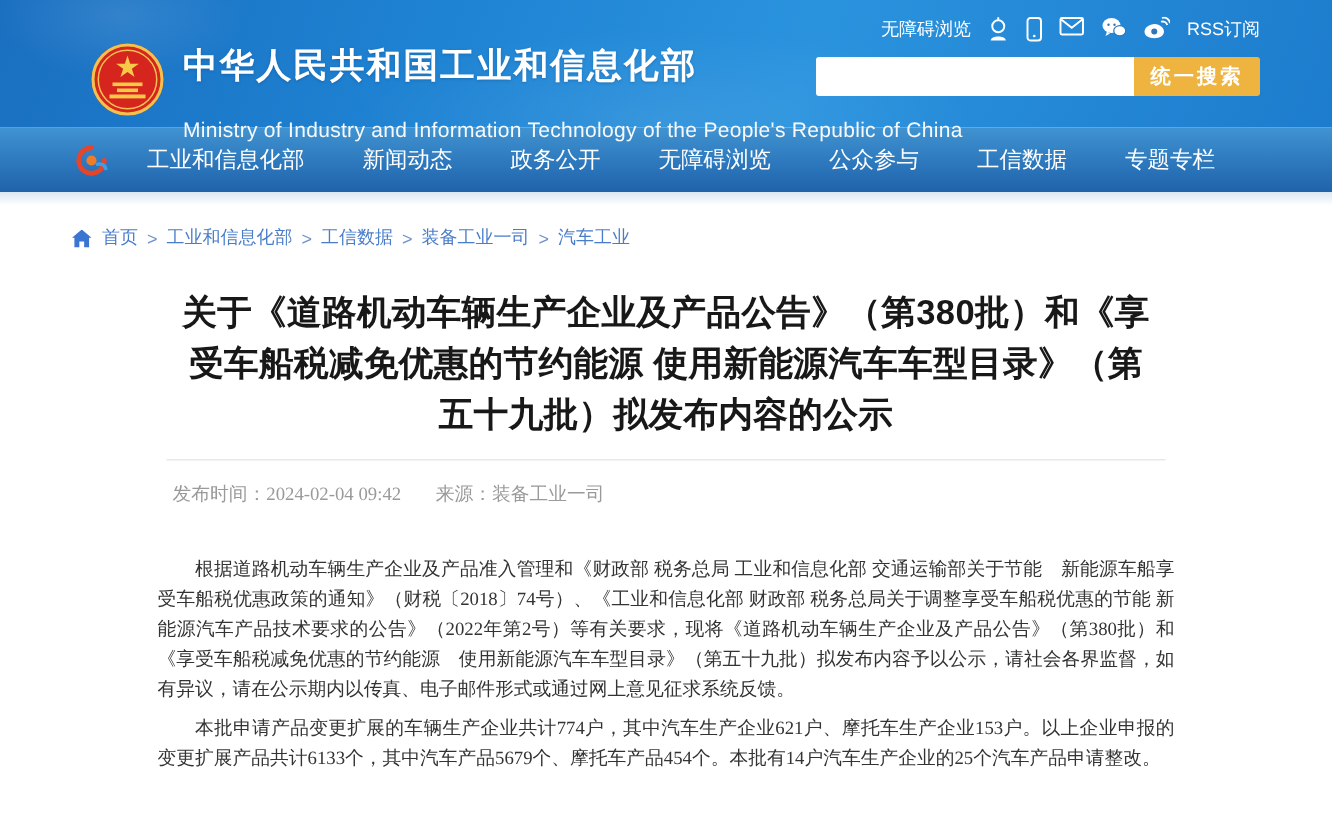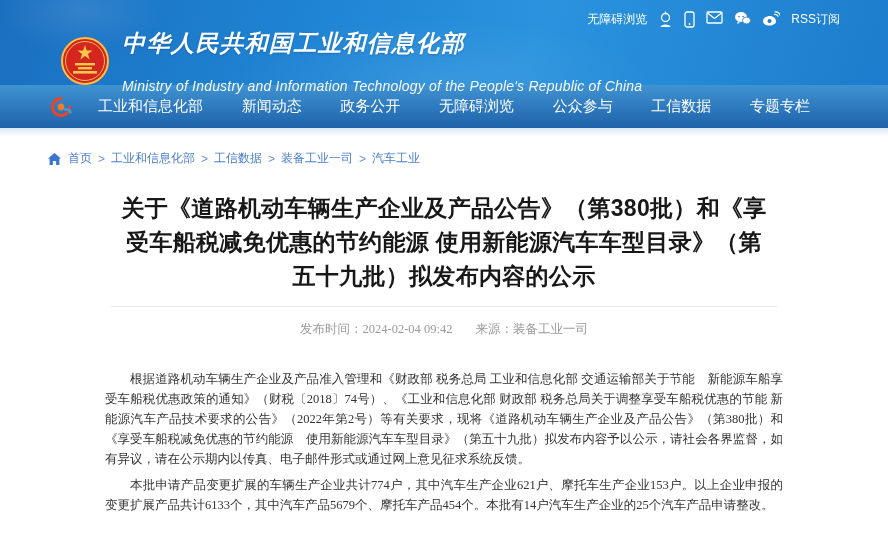--- a/index.html
+++ b/index.html
@@ -7,21 +7,21 @@
   body { font-family:"Liberation Sans","DejaVu Sans",sans-serif; background:#ffffff; }
 
   
   .site-header{
     position:relative; height:85px;
     background:
       radial-gradient(120px 60px at 80px 10px, rgba(255,255,255,.10), rgba(255,255,255,0) 70%),
       radial-gradient(300px 90px at 440px 80px, rgba(255,255,255,.08), rgba(255,255,255,0) 70%),
       linear-gradient(110deg,#1a6fc0 0%, #1f84d4 35%, #2a93de 60%, #1d7ccd 100%);
   }
-  .header-left{ position:absolute; left:60px; top:28px; display:flex; align-items:center; gap:12px;font-style:italic; }
+  .header-left{ position:absolute; left:60px; top:28px; display:flex; align-items:flex-start; gap:12px; }
   .emblem{ width:50px; height:50px; flex:0 0 auto; }
   .site-title{ color:#fff; font-size:23px; font-weight:700; letter-spacing:1.5px; text-shadow:0 1px 2px rgba(0,40,90,.25); white-space:nowrap; }
   .site-subtitle{ color:rgba(255,255,255,.95); font-size:14px; margin-top:19px; letter-spacing:.2px; white-space:nowrap; }
 
   .header-right{ position:absolute; right:48px; top:11px; width:296px; }
   .top-links{ display:flex; justify-content:flex-end; align-items:flex-start; gap:11px; color:#fff; font-size:12px; height:18px; }
   .top-links .txt{ cursor:pointer; white-space:nowrap; }
   .tl-icon{ display:inline-flex; align-items:center; cursor:pointer; }
   .search-row{ display:flex; margin-top:9px; height:26px; }
   .search-input{ flex:1; border:0; outline:none; border-radius:2px 0 0 2px; padding:0 8px; font-size:13px; color:#333; background:#fff; }
@@ -42,21 +42,21 @@
   
   .main{ padding:13px 48px 0; background:#fff; }
   .breadcrumb{ display:flex; align-items:center; gap:6px; font-size:12px; color:#4a7dc9; }
   .breadcrumb .crumb{ cursor:pointer; white-space:nowrap; }
   .breadcrumb .sep{ color:#6f93cc; }
   .home-icon{ display:inline-flex; margin-right:1px; }
 
   .article{ width:678px; margin:24px auto 0; }
   .article-title{ font-size:23px; font-weight:700; color:#181818; text-align:center; line-height:34px; padding:0 14px; letter-spacing:.3px; }
   .title-divider{ height:1px; background:#e8e8e8; margin:13px 6px 0; }
-  .article-meta{ text-align:center; margin-top:14px; font-family:"Liberation Serif","DejaVu Serif",serif; font-size:12.5px; color:#9a9a9a; }
+  .article-meta{ text-align:left; margin-top:14px; font-family:"Liberation Serif","DejaVu Serif",serif; font-size:12.5px; color:#9a9a9a; }
   .article-meta .chunk{ margin:0 10px; }
   .article-body{ margin-top:31px; font-family:"Liberation Serif","DejaVu Serif",serif; font-size:12.5px; color:#333; line-height:20px; text-align:justify; }
   .article-body p{ margin:0 0 6px; text-indent:2em; }
 </style>
 </head>
 <body>
 
 <div class="page">
 
   <header class="site-header">
@@ -112,20 +112,24 @@
         <span class="tl-icon">
           <svg width="18" height="15" viewBox="0 0 18 15" fill="none">
             <path d="M8 5c-4 0-7 2.5-7 5.2C1 13 4 14.5 7.5 14.5S14 12.7 14 10.2C14 7.5 11 5 8 5z" fill="#fff"></path>
             <circle cx="7.5" cy="10" r="2" fill="#2d78bd"></circle>
             <path d="M12 3.5c1.8-.6 3.7.4 4.2 2.2M12.6 1C15.5.2 17.7 2 18 4.5" stroke="#fff" stroke-width="1.2"></path>
           </svg>
         </span>
         <span class="txt">RSS订阅</span>
       </div>
 
+      <div class="search-row">
+        <input class="search-input" type="text" value="" style="">
+        <button class="search-button">统一搜索</button>
+      </div>
 
     </div>
   </header>
 
   <nav class="main-nav">
     <span class="nav-logo">
       <svg viewBox="0 0 26 26" width="26" height="26">
         <path d="M13 4.5a8.5 8.5 0 1 0 8.5 8.5" fill="none" stroke="#e8442a" stroke-width="3.2" stroke-linecap="round" stroke-dasharray="2.6 1.6"></path>
         <circle cx="13" cy="13" r="3.4" fill="#f07c2a"></circle>
         <path d="M17 15.5c3-.5 5 .8 5.5 2.8" fill="none" stroke="#3aa0e8" stroke-width="2.4" stroke-linecap="round"></path>

